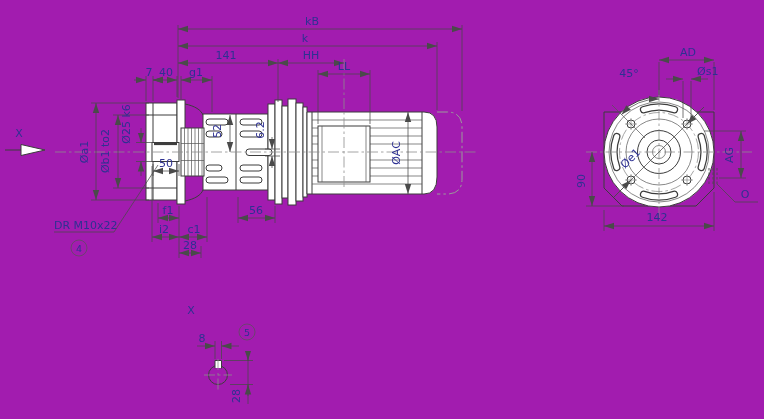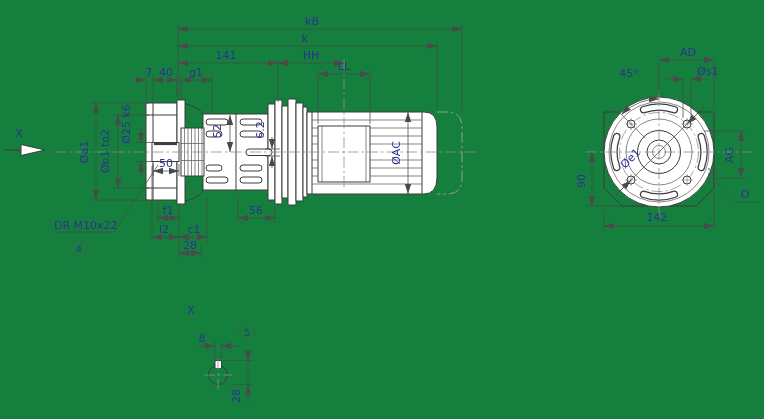--- a/index.html
+++ b/index.html
@@ -1,16 +1,16 @@
 <!DOCTYPE html>
 <html><head>
 <meta charset="utf-8">
 <style>
   html,body{margin:0;padding:0;background:#ffffff;}
-  .canvas{position:relative;width:764px;height:419px;background:#15803d;overflow:hidden;
+  .canvas{position:relative;width:764px;height:419px;background:#a21caf;overflow:hidden;
           font-family:"DejaVu Sans","Liberation Sans",sans-serif;}
   svg{position:absolute;left:0;top:0;}
   svg text{font-family:"DejaVu Sans","Liberation Sans",sans-serif;font-size:11px;fill:#2e3192;}
   svg text.rot{font-size:11px;}
   svg text.small{font-size:9.5px;}
   .part{stroke:#3d3d3d;stroke-width:1;fill:none;}
   .partw{stroke:#3d3d3d;stroke-width:1;fill:#ffffff;}
   .thin{stroke:#555;stroke-width:0.7;fill:none;}
   .dim{stroke:#4a4a4a;stroke-width:0.75;fill:none;}
   .cl{stroke:#8e8e8e;stroke-width:0.8;fill:none;stroke-dasharray:11 3 2.5 3;}

